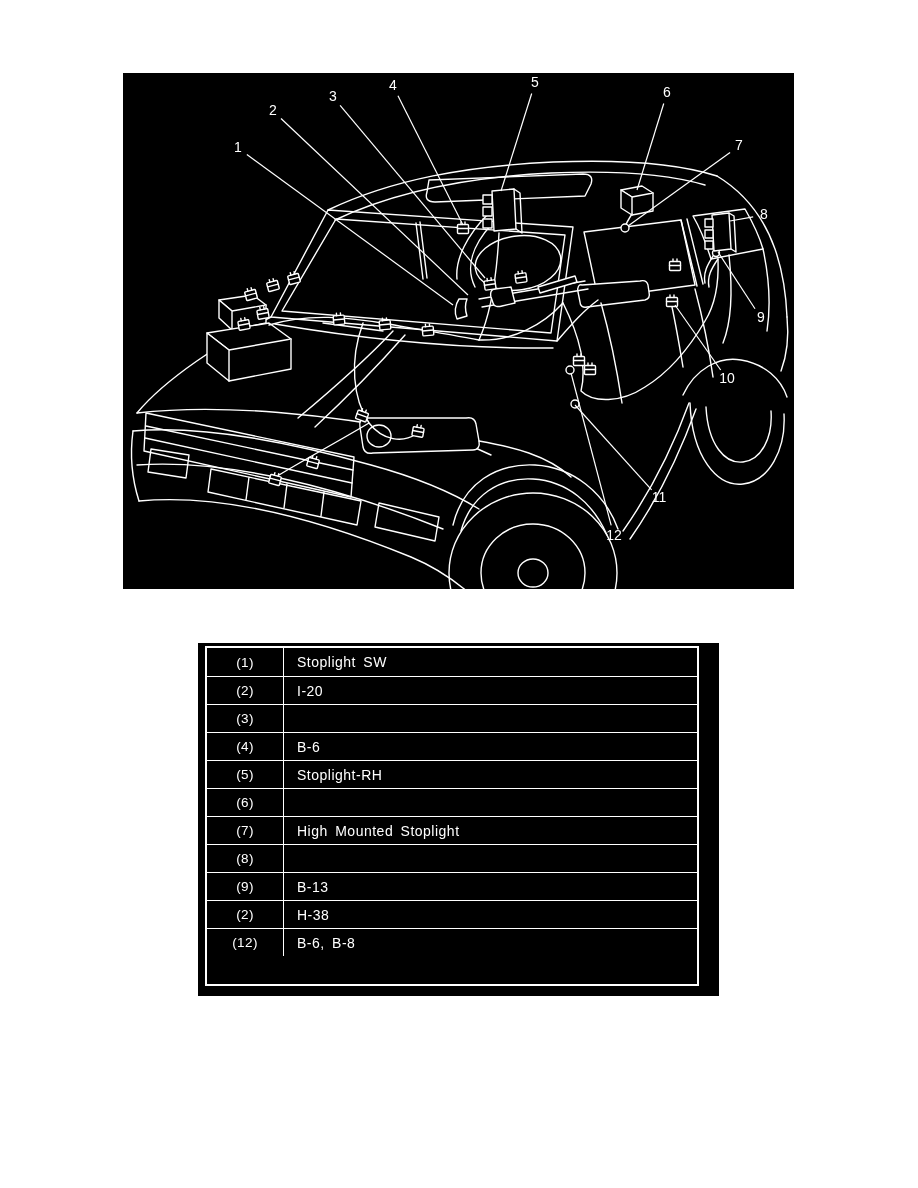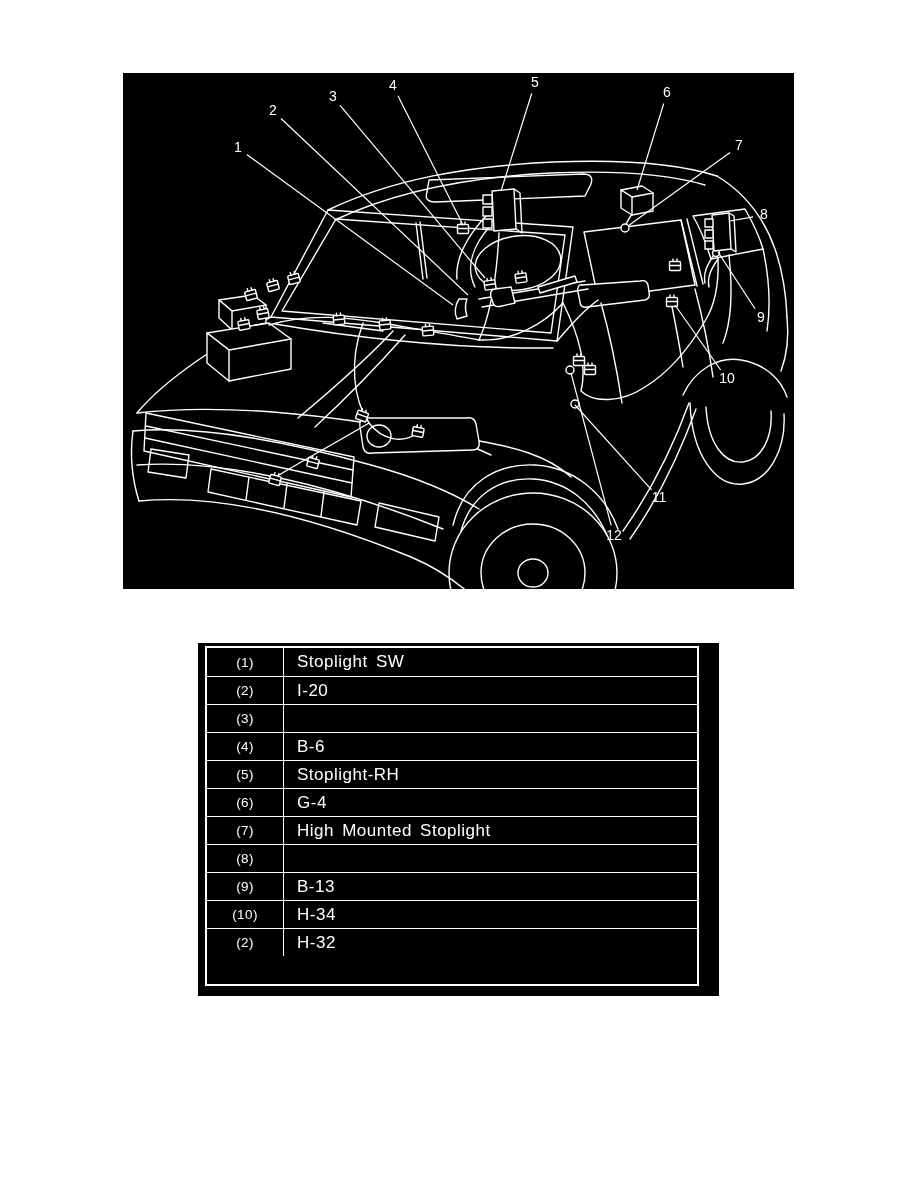--- a/index.html
+++ b/index.html
@@ -7,21 +7,21 @@
         font-family:"Liberation Sans",sans-serif;overflow:hidden;}
   .diagram-panel{position:absolute;left:123px;top:73px;width:671px;height:516px;background:#000;}
   .diagram-panel svg{display:block;width:671px;height:516px;}
   .legend-panel{position:absolute;left:198px;top:643px;width:521px;height:353px;background:#000;}
   .legend-table{position:absolute;left:7px;top:3px;width:490px;height:336px;border:2px solid #fff;
         display:grid;grid-template-rows:repeat(12,1fr);background:#000;}
   .legend-row{display:grid;grid-template-columns:77px 1fr;border-top:1px solid #fff;min-height:0;}
   .legend-row:first-child{border-top:none;}
   .legend-cell-num{border-right:1px solid #fff;display:flex;align-items:center;justify-content:center;
         color:#fff;font-size:13.5px;letter-spacing:0.4px;}
-  .legend-cell-label{display:flex;align-items:center;padding-left:13px;color:#fff;font-size:17px;
+  .legend-cell-label{display:flex;align-items:center;padding-left:13px;color:#fff;font-size:14px;
         letter-spacing:0.5px;word-spacing:3px;white-space:pre;}
   .art{stroke:#fff;fill:none;stroke-width:1.4;stroke-linecap:round;stroke-linejoin:round;}
   .art .solid{fill:#000;}
   .callout-text{fill:#fff;font-family:"Liberation Sans",sans-serif;font-size:14px;}
   .leader{stroke:#fff;stroke-width:1.2;}
 </style>
 </head>
 <body>
 
 <div class="page">
@@ -235,37 +235,36 @@
         <div class="legend-row">
           <div class="legend-cell-num">(4)</div>
           <div class="legend-cell-label">B-6</div>
         </div>
         <div class="legend-row">
           <div class="legend-cell-num">(5)</div>
           <div class="legend-cell-label">Stoplight-RH</div>
         </div>
         <div class="legend-row">
           <div class="legend-cell-num">(6)</div>
-          <div class="legend-cell-label">G-4</div>
         </div>
         <div class="legend-row">
           <div class="legend-cell-num">(7)</div>
           <div class="legend-cell-label">High Mounted Stoplight</div>
         </div>
         <div class="legend-row">
           <div class="legend-cell-num">(8)</div>
         </div>
         <div class="legend-row">
           <div class="legend-cell-num">(9)</div>
           <div class="legend-cell-label">B-13</div>
         </div>
         <div class="legend-row">
-          <div class="legend-cell-num">(10)</div>
-          <div class="legend-cell-label">H-34</div>
-        </div>
-        <div class="legend-row">
           <div class="legend-cell-num">(2)</div>
-          <div class="legend-cell-label">H-32</div>
+          <div class="legend-cell-label">H-38</div>
+        </div>
+        <div class="legend-row">
+          <div class="legend-cell-num">(12)</div>
+          <div class="legend-cell-label">B-6, B-8</div>
         </div>
       </div>
   </div>
 
 </div>
 
 </body></html>

